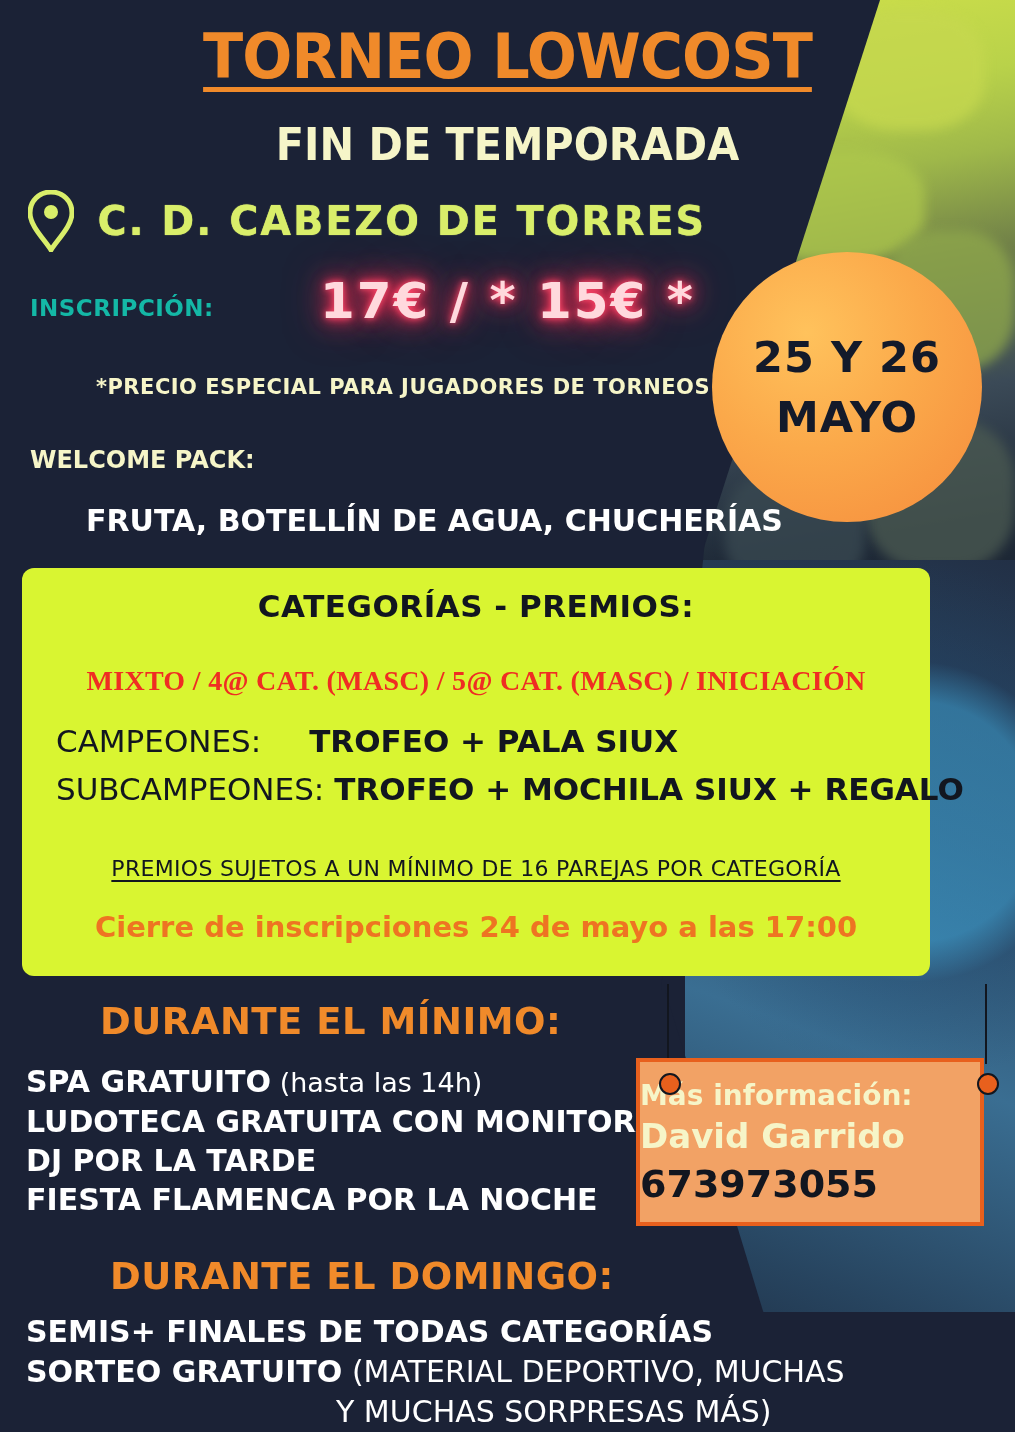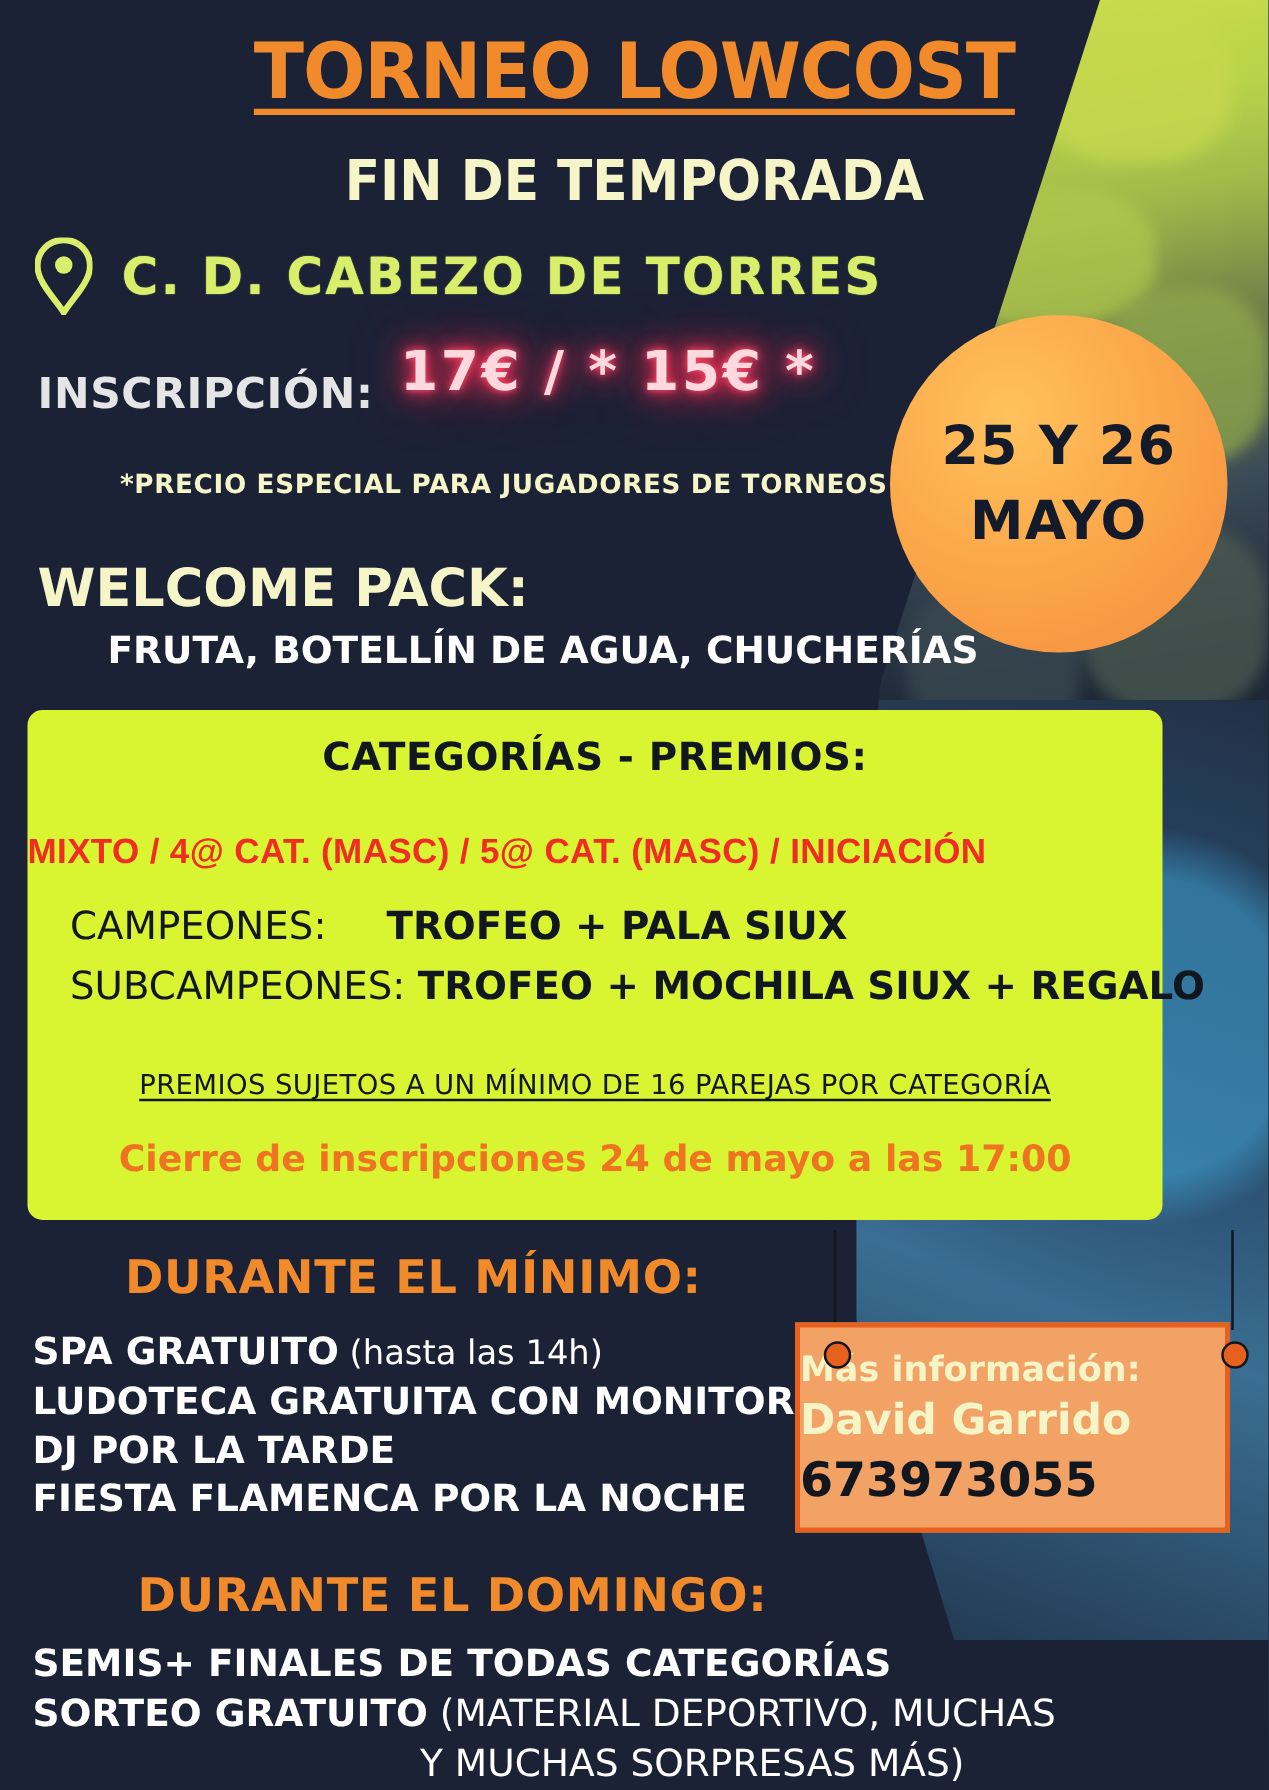--- a/index.html
+++ b/index.html
@@ -149,31 +149,31 @@
     transform: scaleX(0.97);
     text-shadow: 0 0 1px #d9ee6a;
   }
 
   .insc-label {
     position: absolute;
     top: 295px;
     left: 30px;
     font-family: "DejaVu Sans", sans-serif;
     font-weight: bold;
-    font-size: 34px;
-    color: #e5e5e5;
+    font-size: 23px;
+    color: #14b8a6;
     letter-spacing: 0.5px;
   }
   .price {
     position: absolute;
     top: 272px;
     left: 320px;
     font-family: "DejaVu Sans", sans-serif;
     font-weight: bold;
-    font-size: 44px;
+    font-size: 50px;
     color: #ffd9dd;
     letter-spacing: 2px;
     text-shadow:
       0 0 6px #ff4d6d,
       0 0 14px #ff2e55,
       0 0 28px #ff2e55,
       0 0 44px rgba(255,46,85,0.7);
   }
 
   .note {
@@ -187,21 +187,21 @@
     color: #f6f5c8;
     letter-spacing: 0.5px;
   }
 
   .welcome-label {
     position: absolute;
     top: 446px;
     left: 30px;
     font-family: "DejaVu Sans", sans-serif;
     font-weight: bold;
-    font-size: 42px;
+    font-size: 24px;
     color: #f6f5c8;
   }
   .welcome-items {
     position: absolute;
     top: 503px;
     left: 86px;
     font-family: "DejaVu Sans", sans-serif;
     font-weight: bold;
     font-size: 30px;
     color: #ffffff;
@@ -249,22 +249,22 @@
     font-weight: bold;
     font-size: 31px;
     color: #12161f;
     letter-spacing: 0.5px;
   }
   .cats {
     position: absolute;
     top: 97px;
     left: 0;
     width: 100%;
-    text-align: left;
-    font-family: Liberation Sans, sans-serif;
+    text-align: center;
+    font-family: Liberation Serif, serif;
     font-weight: bold;
     font-size: 28px;
     color: #ef2d23;
     letter-spacing: 0.3px;
   }
   .prize-row {
     position: absolute;
     font-family: "DejaVu Sans", sans-serif;
     font-size: 31px;
     color: #12161f;

